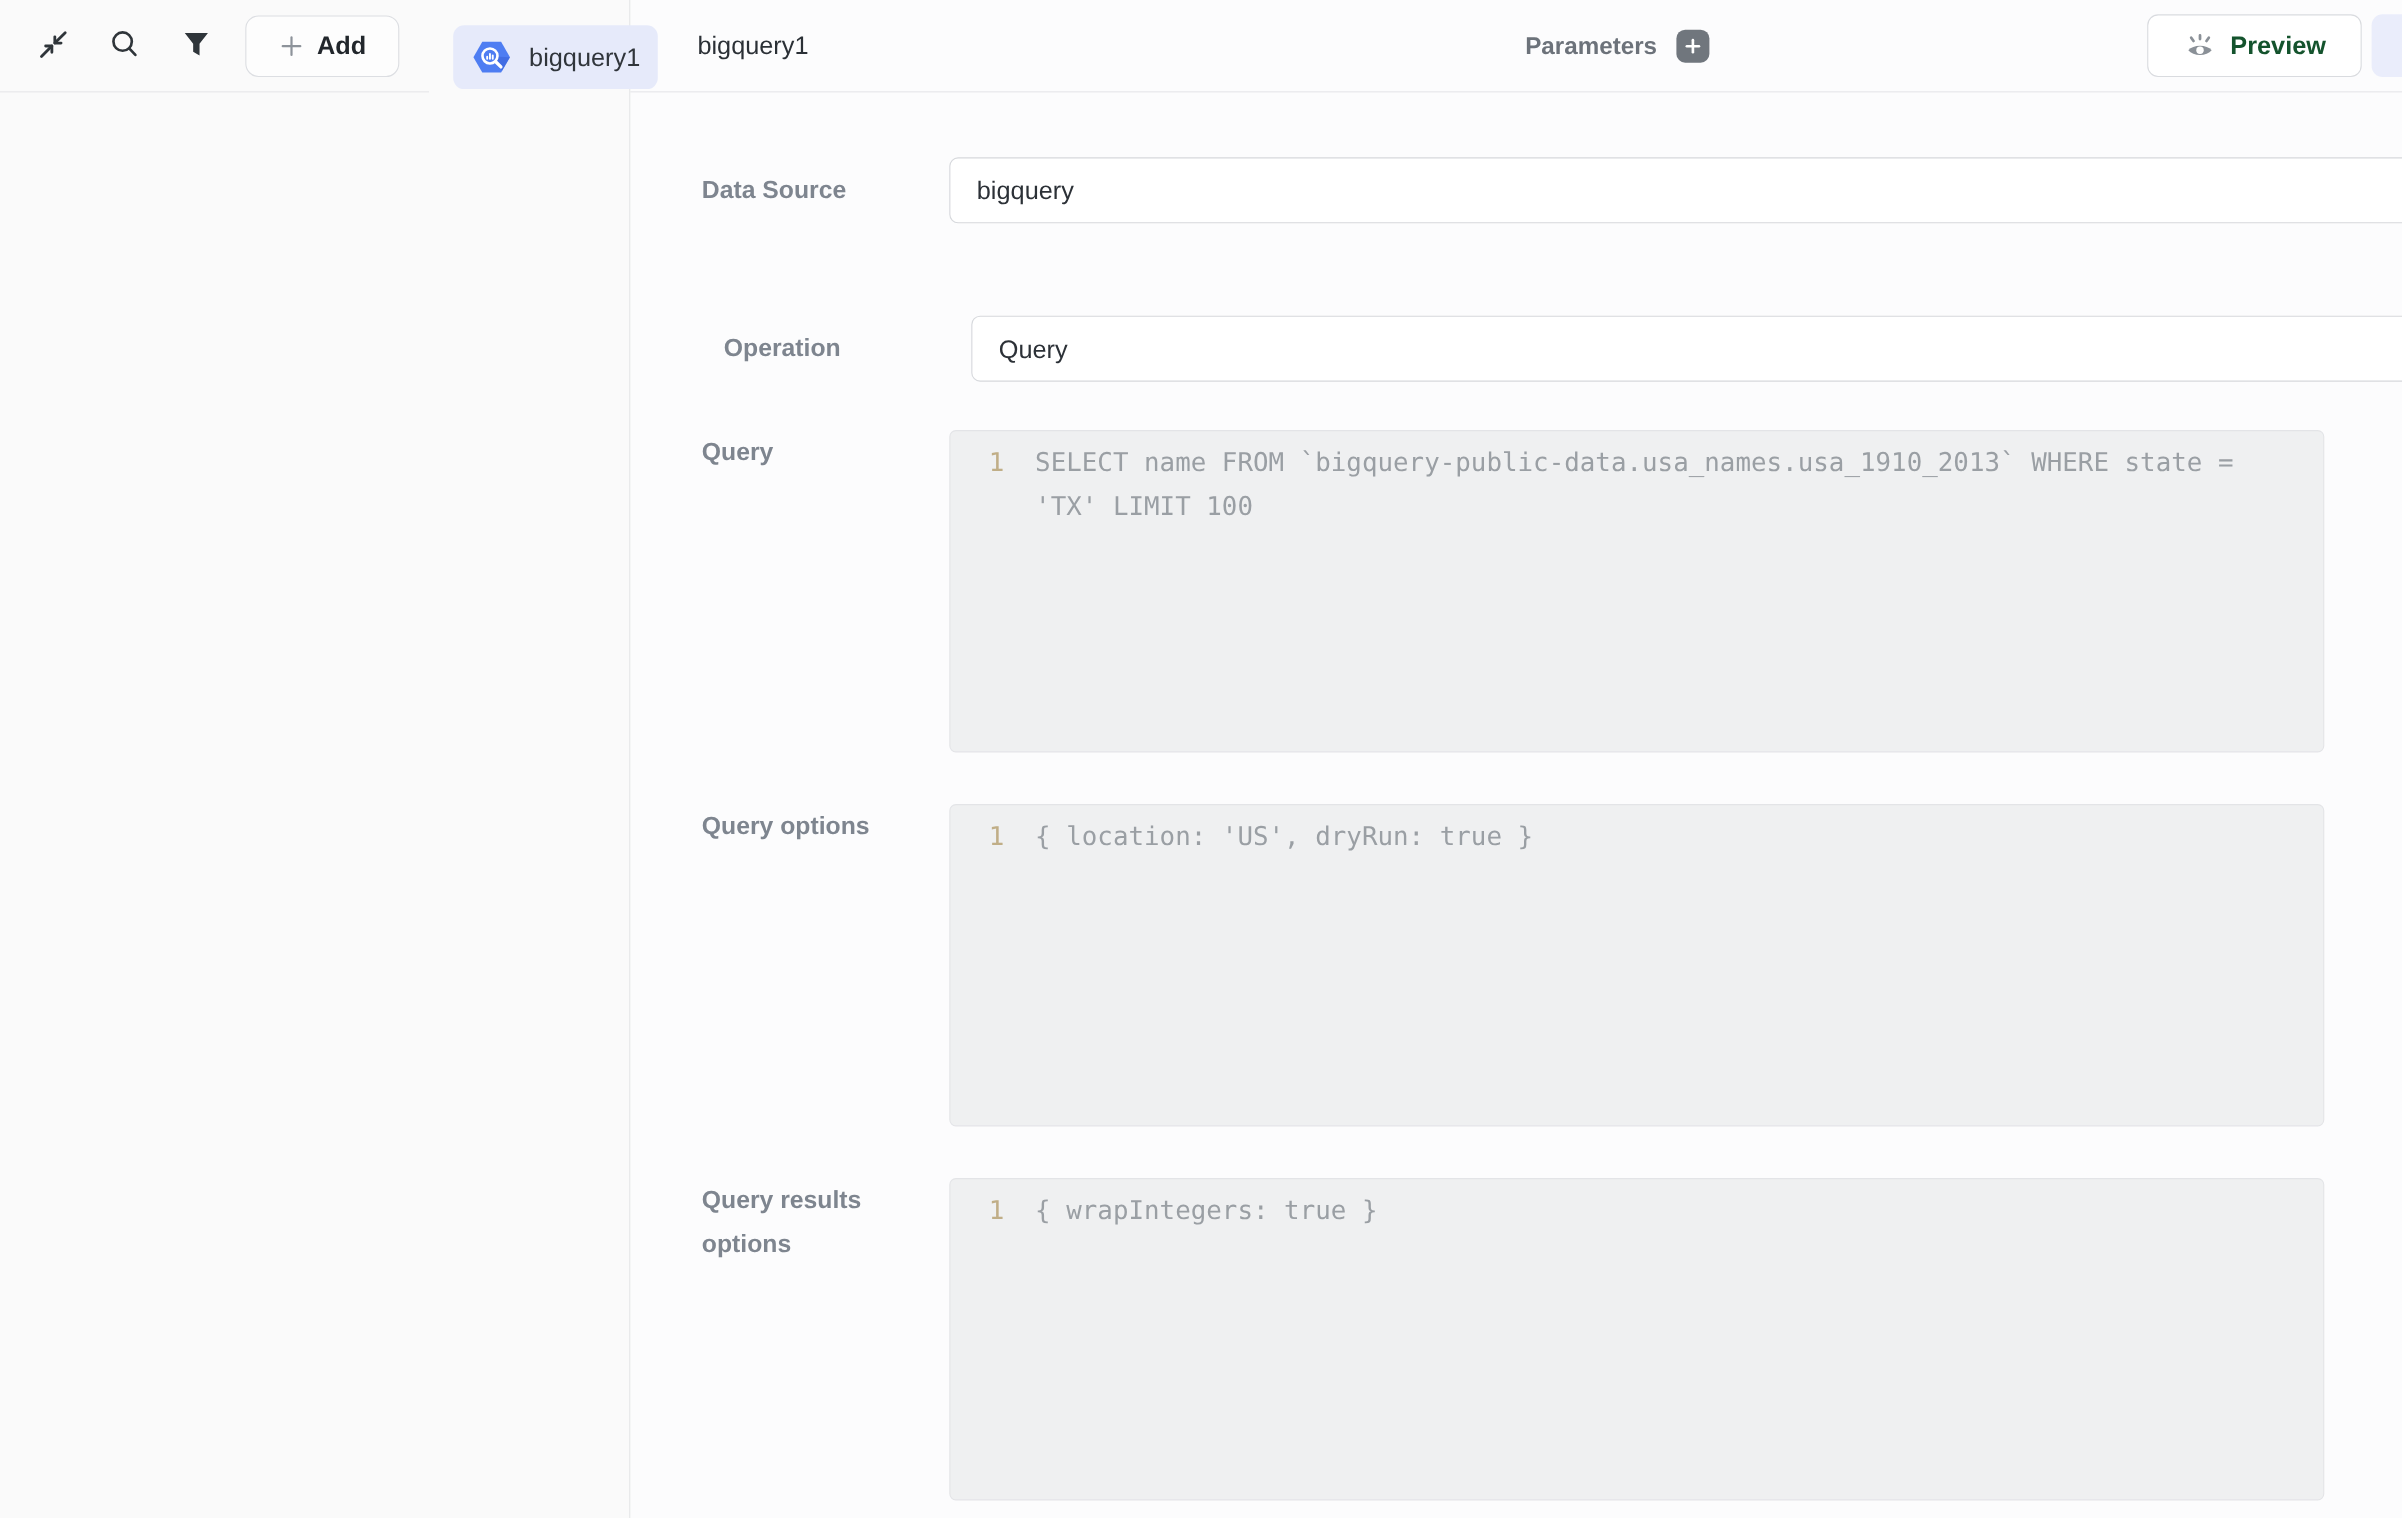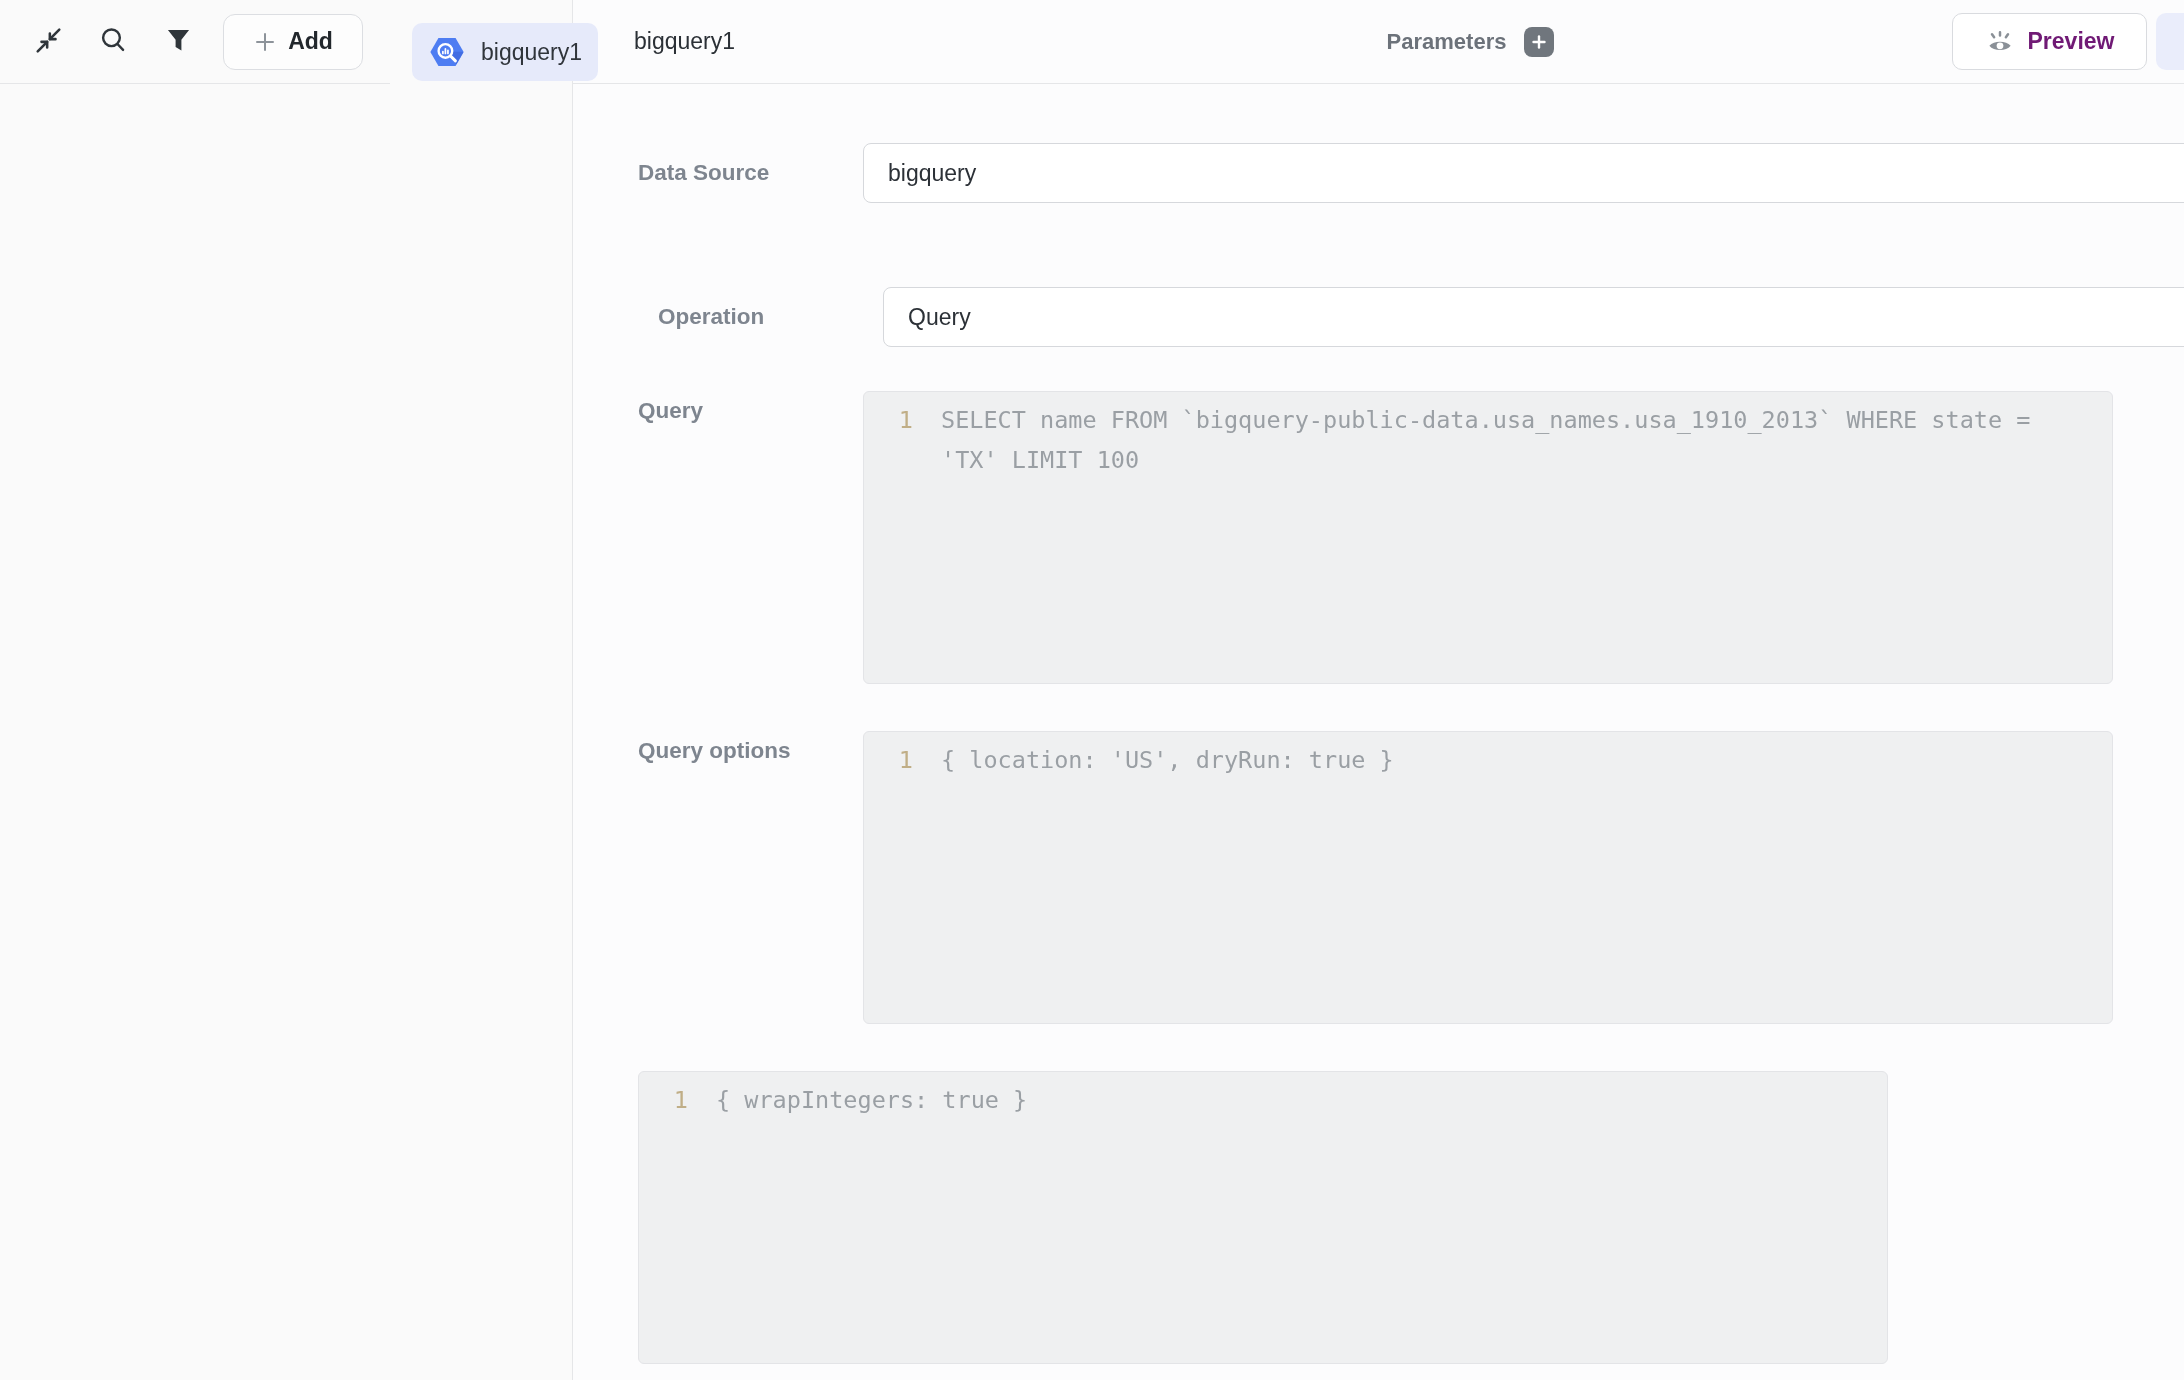--- a/index.html
+++ b/index.html
@@ -83,21 +83,21 @@
     cursor: pointer;
   }
   .actions { display: flex; align-items: center; gap: 9px; justify-self: end; }
   .preview-btn {
     width: 195px; height: 57px;
     background: #ffffff;
     border: 1.5px solid #d9dbdf;
     border-radius: 10px;
     display: flex; align-items: center; justify-content: center;
     gap: 13px;
-    font-size: 23px; font-weight: 700; color: #701a75;
+    font-size: 23px; font-weight: 700; color: #14532d;
     cursor: pointer;
     font-family: inherit;
   }
   .run-btn {
     width: 151px; height: 57px;
     background: #eaedfb;
     border: none; border-radius: 10px;
     display: flex; align-items: center; justify-content: center;
     font-size: 23px; font-weight: 700; color: #3c52de;
     cursor: pointer;
@@ -302,20 +302,21 @@
 
     <div class="form-row editor-row row-gap">
       <div class="row-label">Query options</div>
       <div class="code-editor">
         <div class="gutter">1</div>
         <div class="code-text">{ location: 'US', dryRun: true }</div>
       </div>
     </div>
 
     <div class="form-row editor-row row-gap">
+      <div class="row-label">Query results options</div>
       <div class="code-editor">
         <div class="gutter">1</div>
         <div class="code-text">{ wrapIntegers: true }</div>
       </div>
     </div>
 
   </div>
 
   <div class="scroll-gutter"></div>
 </main>

